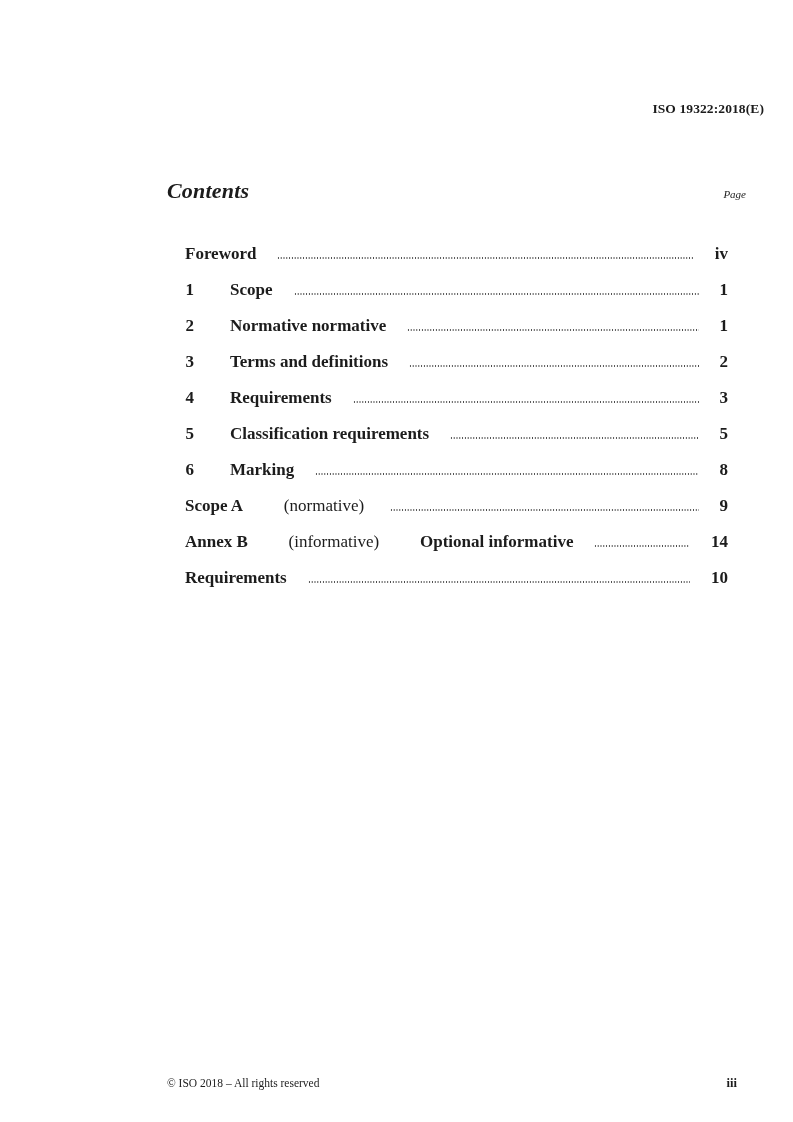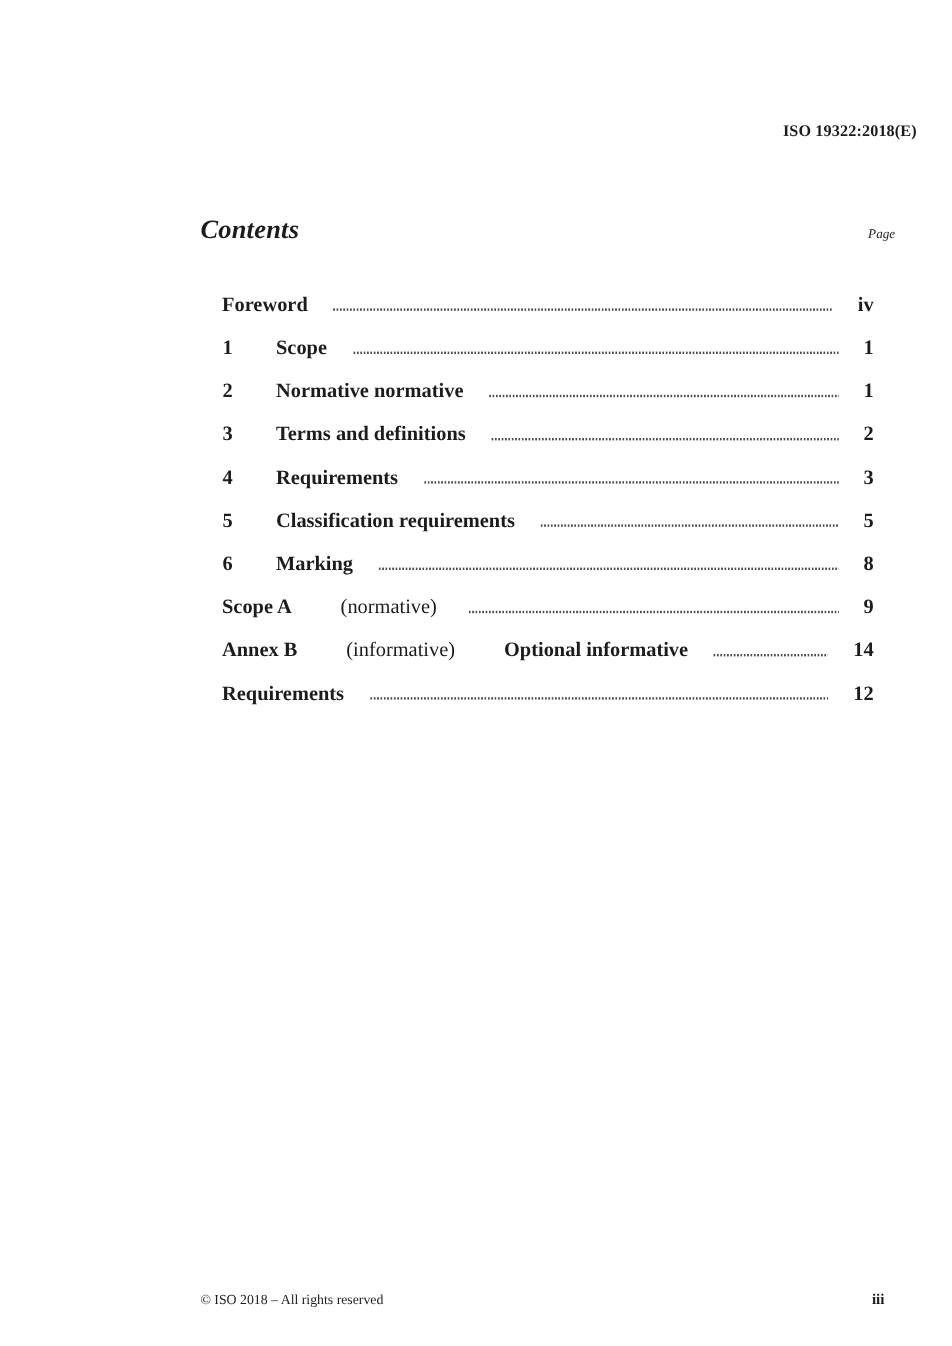--- a/index.html
+++ b/index.html
@@ -164,21 +164,21 @@
       <span class="lbl">Annex B</span>
       <span class="mid">(informative)</span>
       <span class="lbl">Optional informative</span>
       <span class="leader"></span>
       <span class="pg">14</span>
     </div>
 
     <div class="toc-row">
       <span class="lbl">Requirements</span>
       <span class="leader"></span>
-      <span class="pg">12</span>
+      <span class="pg">10</span>
     </div>
 
   </div>
 
   <div class="footer">
     <span class="copyright">© ISO 2018 – All rights reserved</span>
     <span class="folio">iii</span>
   </div>
 
 </div>

